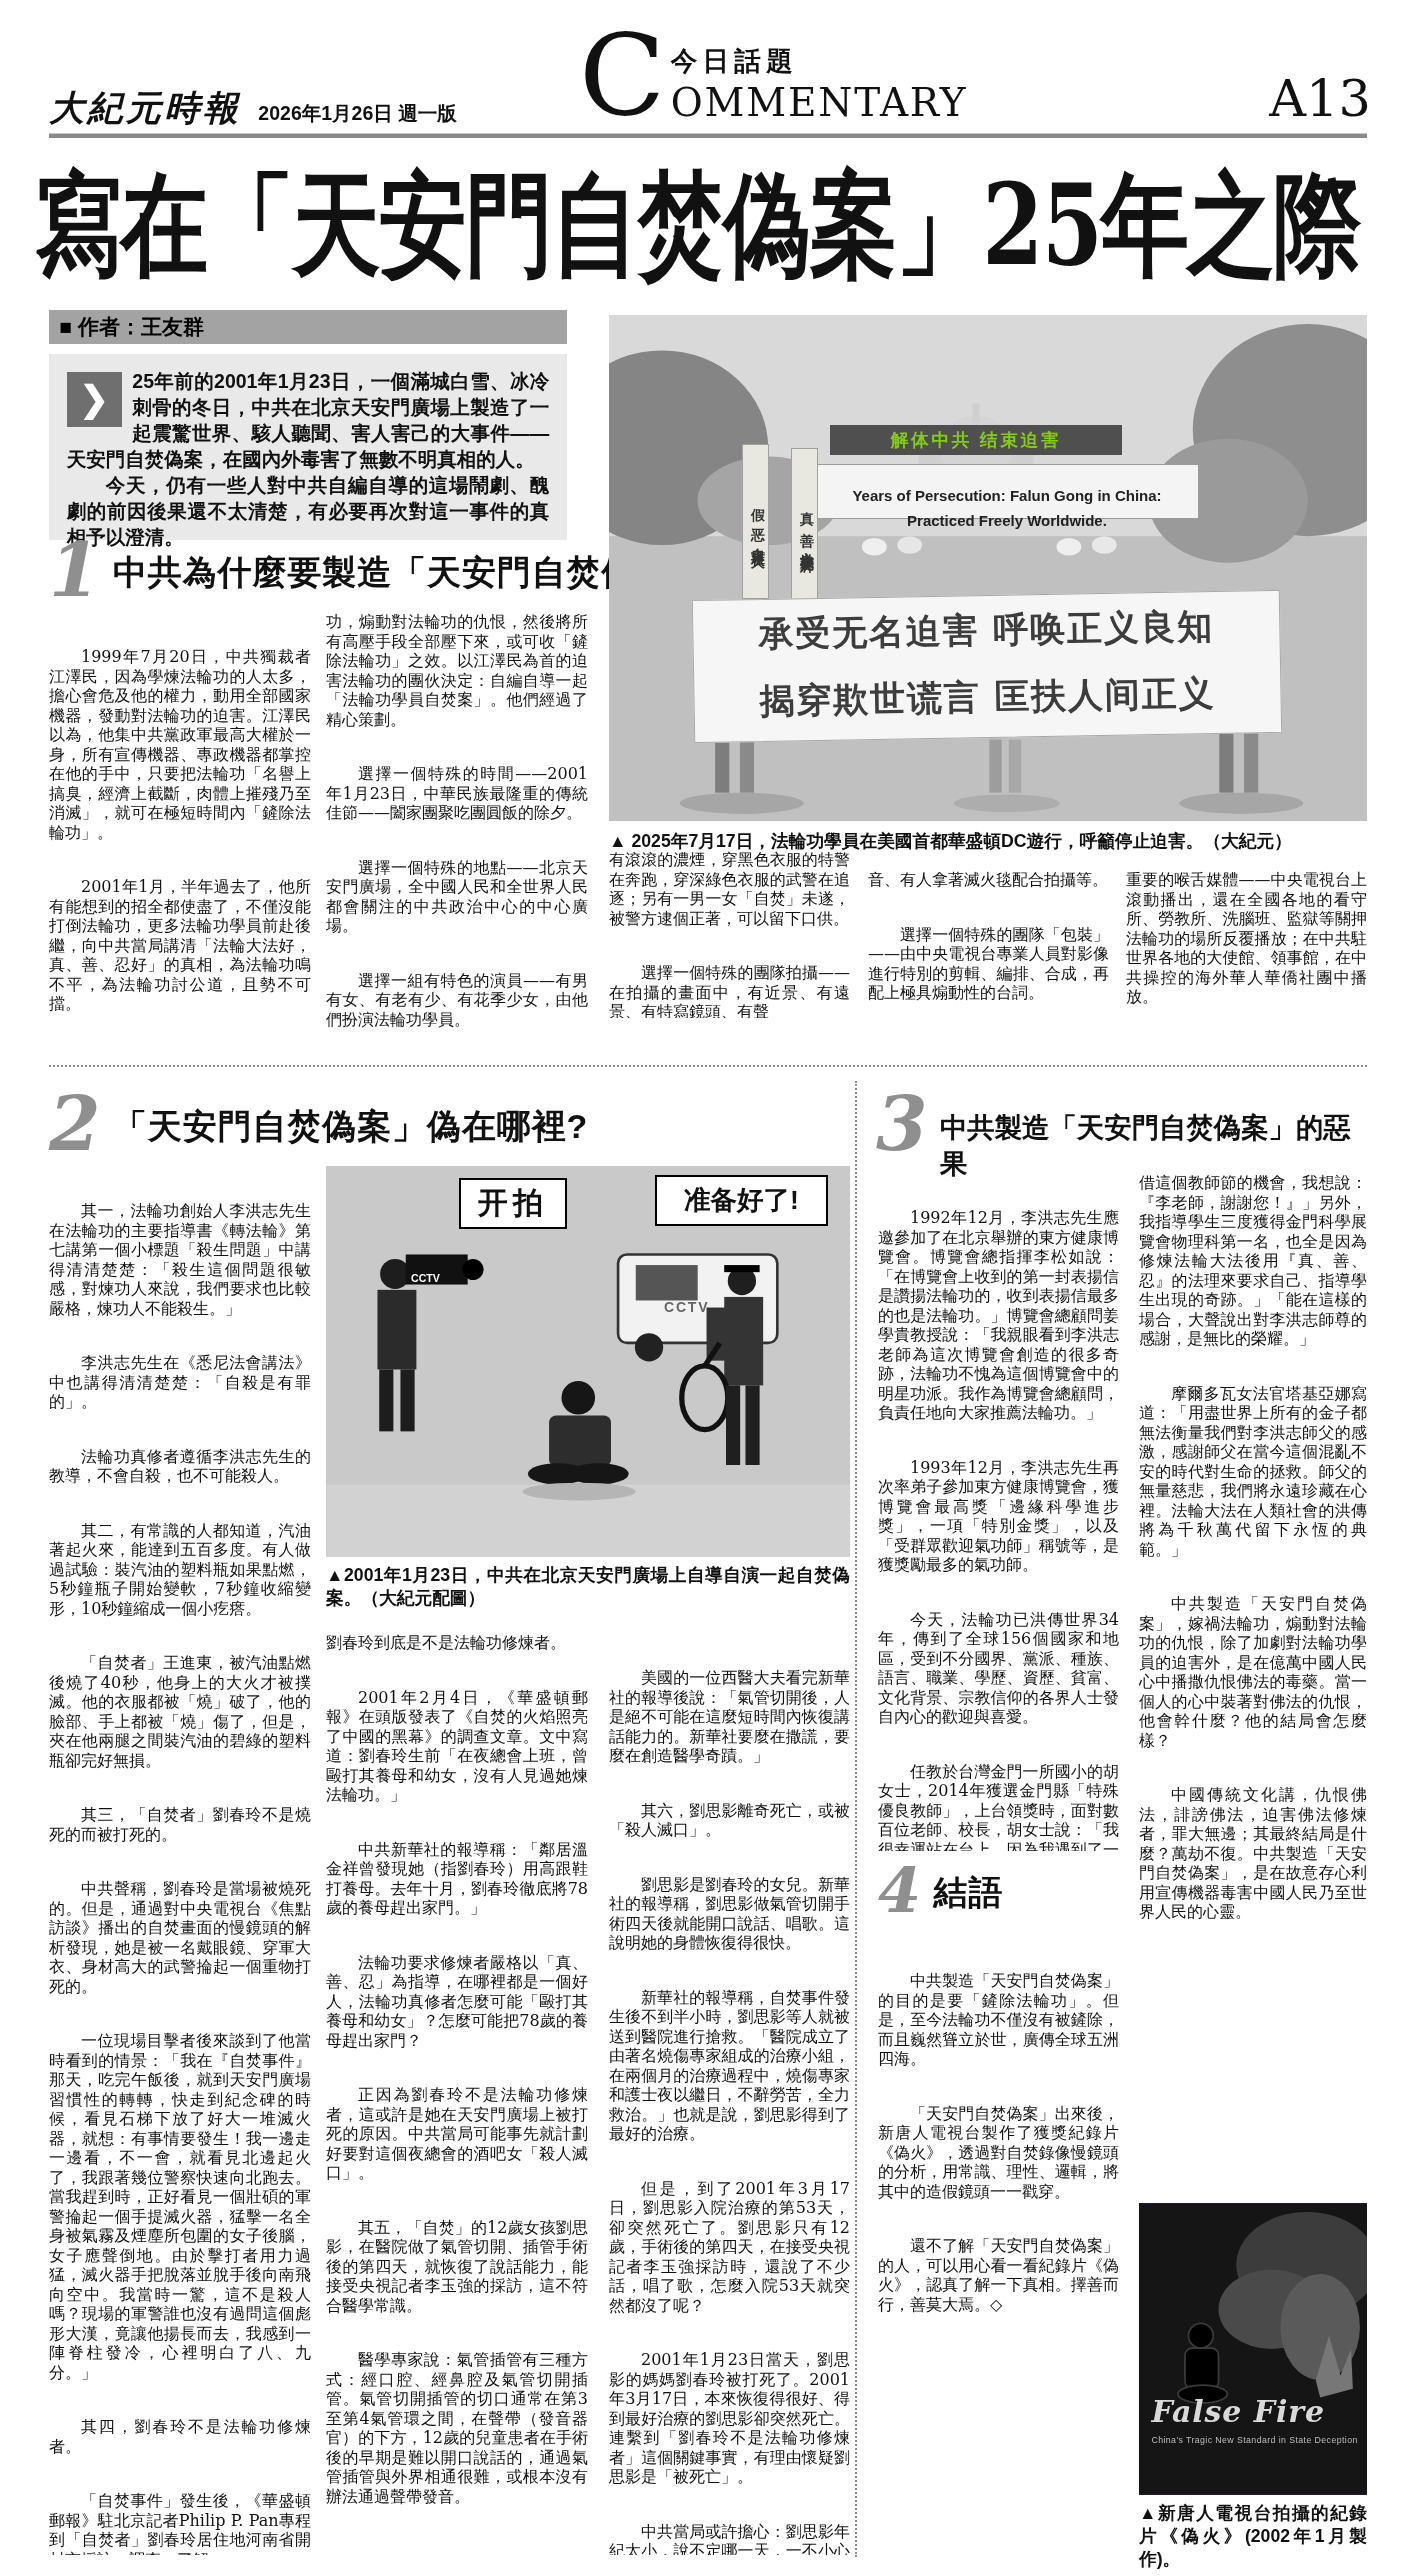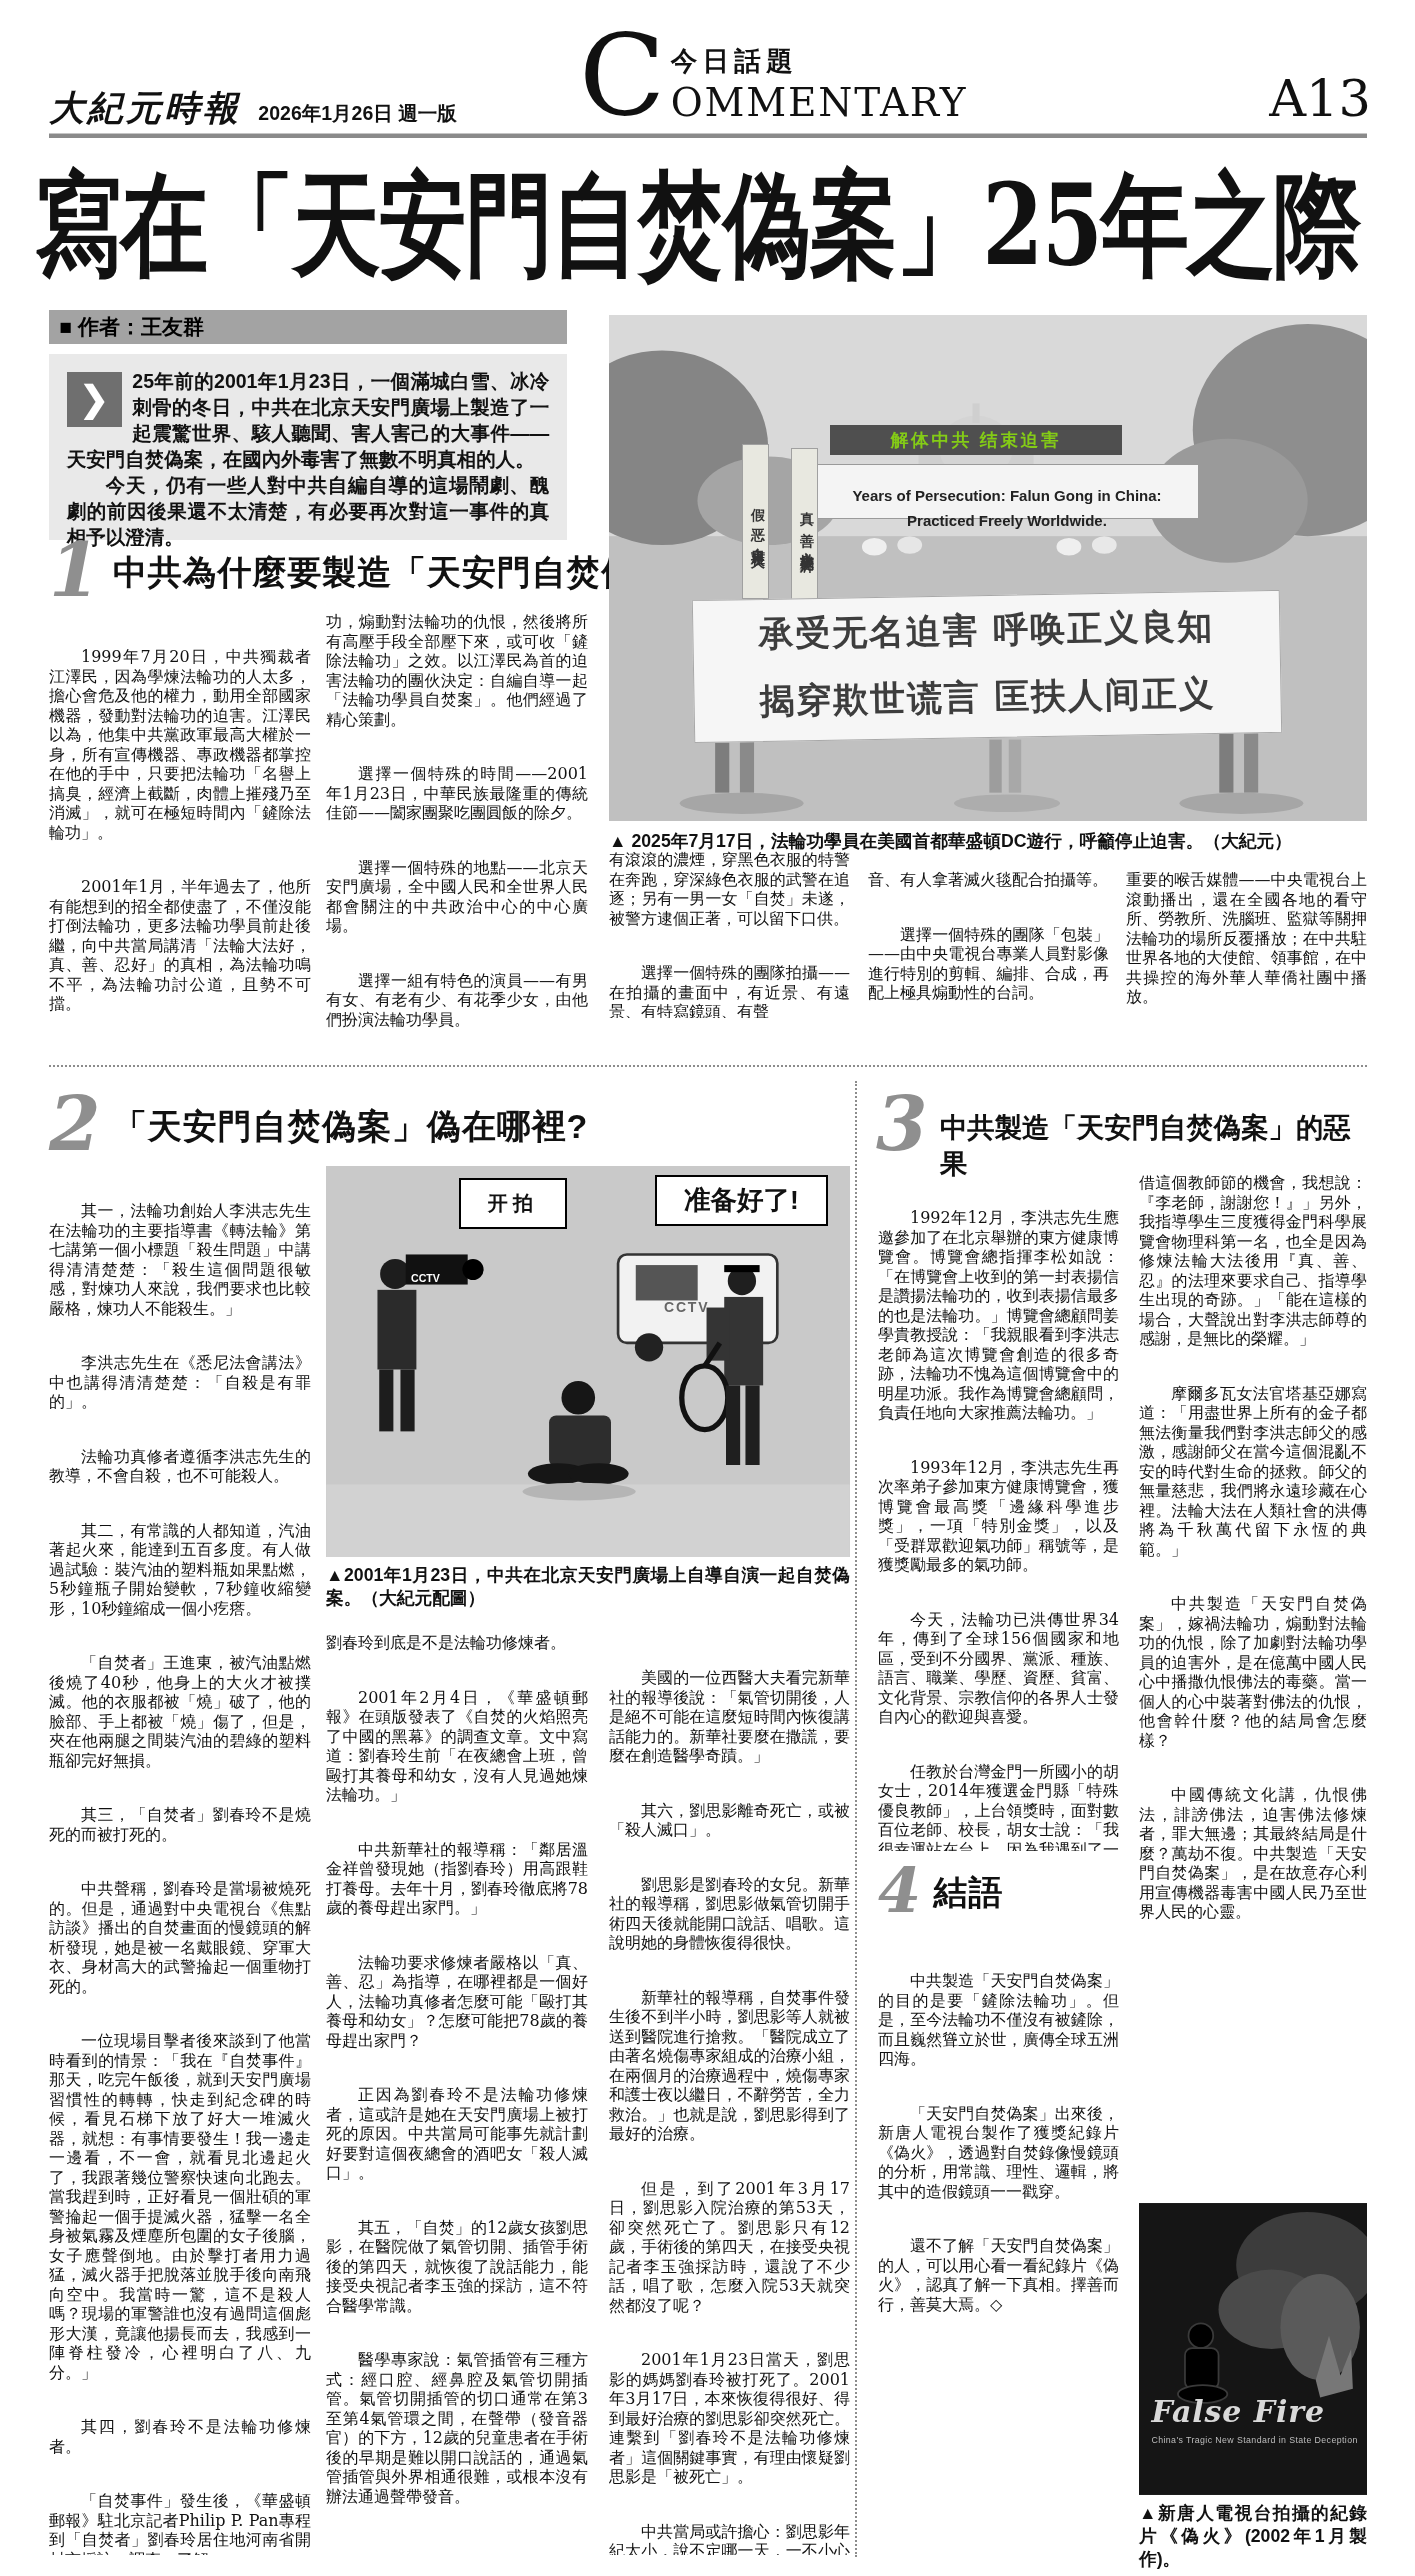--- a/index.html
+++ b/index.html
@@ -51,26 +51,26 @@
   .vstrip{width:26.5px;height:155px;background:#e8e8e0;border:0.9px solid #a0a0a0;color:#333;
           writing-mode:vertical-rl;text-orientation:upright;font-weight:bold;font-size:14px;letter-spacing:1.8px;text-align:center;}
   .vs1{left:133px;top:129px;}
   .vs2{left:182px;top:133px;}
   .banner-main{left:84px;top:280px;width:588px;height:143px;background:#f6f6f6;border:0.9px solid #a8a8a8;
                transform:rotate(-1deg);text-align:center;color:#3d3d3d;font-weight:bold;font-size:35px;line-height:67px;letter-spacing:1.8px;}
   
   .cartoon{left:326px;top:1166px;width:524px;height:391px;background:#c9c9c9;overflow:hidden;}
   .bubble{position:absolute;background:#fff;border:2.7px solid #000;font-weight:bold;
           font-family:"Liberation Sans",sans-serif;text-align:center;box-sizing:border-box;}
-  .b1{left:133px;top:12.4px;width:108px;height:51px;font-size:20px;line-height:46px;letter-spacing:5.3px;}
+  .b1{left:133px;top:12.4px;width:108px;height:51px;font-size:30px;line-height:46px;letter-spacing:5.3px;}
   .b2{left:329px;top:8.8px;width:173px;height:51px;font-size:26.5px;line-height:46px;}
   .cctv-cam{position:absolute;left:85px;top:106px;color:#fff;font-size:10.6px;font-weight:bold;font-family:"Liberation Sans",sans-serif;}
   .cctv-van{position:absolute;left:338px;top:133px;color:#666;font-size:14px;font-weight:bold;font-family:"Liberation Sans",sans-serif;letter-spacing:1.8px;}
   
-  .ffire{left:1139px;top:2203px;width:228px;height:292px;background:#404040;overflow:hidden;}
+  .ffire{left:1139px;top:2203px;width:228px;height:292px;background:#6d28d9;overflow:hidden;}
   .ff-title{position:absolute;left:12.4px;top:191px;color:#d9d9d9;font-size:30px;font-style:italic;font-weight:bold;letter-spacing:0.9px;}
   .ff-sub{position:absolute;left:12.4px;top:232px;color:#bdbdbd;font-size:8.8px;font-family:"Liberation Sans",sans-serif;letter-spacing:0.4px;}
 </style>
 </head>
 <body>
 
 <div class="abs masthead">
   <span class="brand">大紀元時報</span>
   <span class="mdate">2026年1月26日 週一版</span>
 </div>

